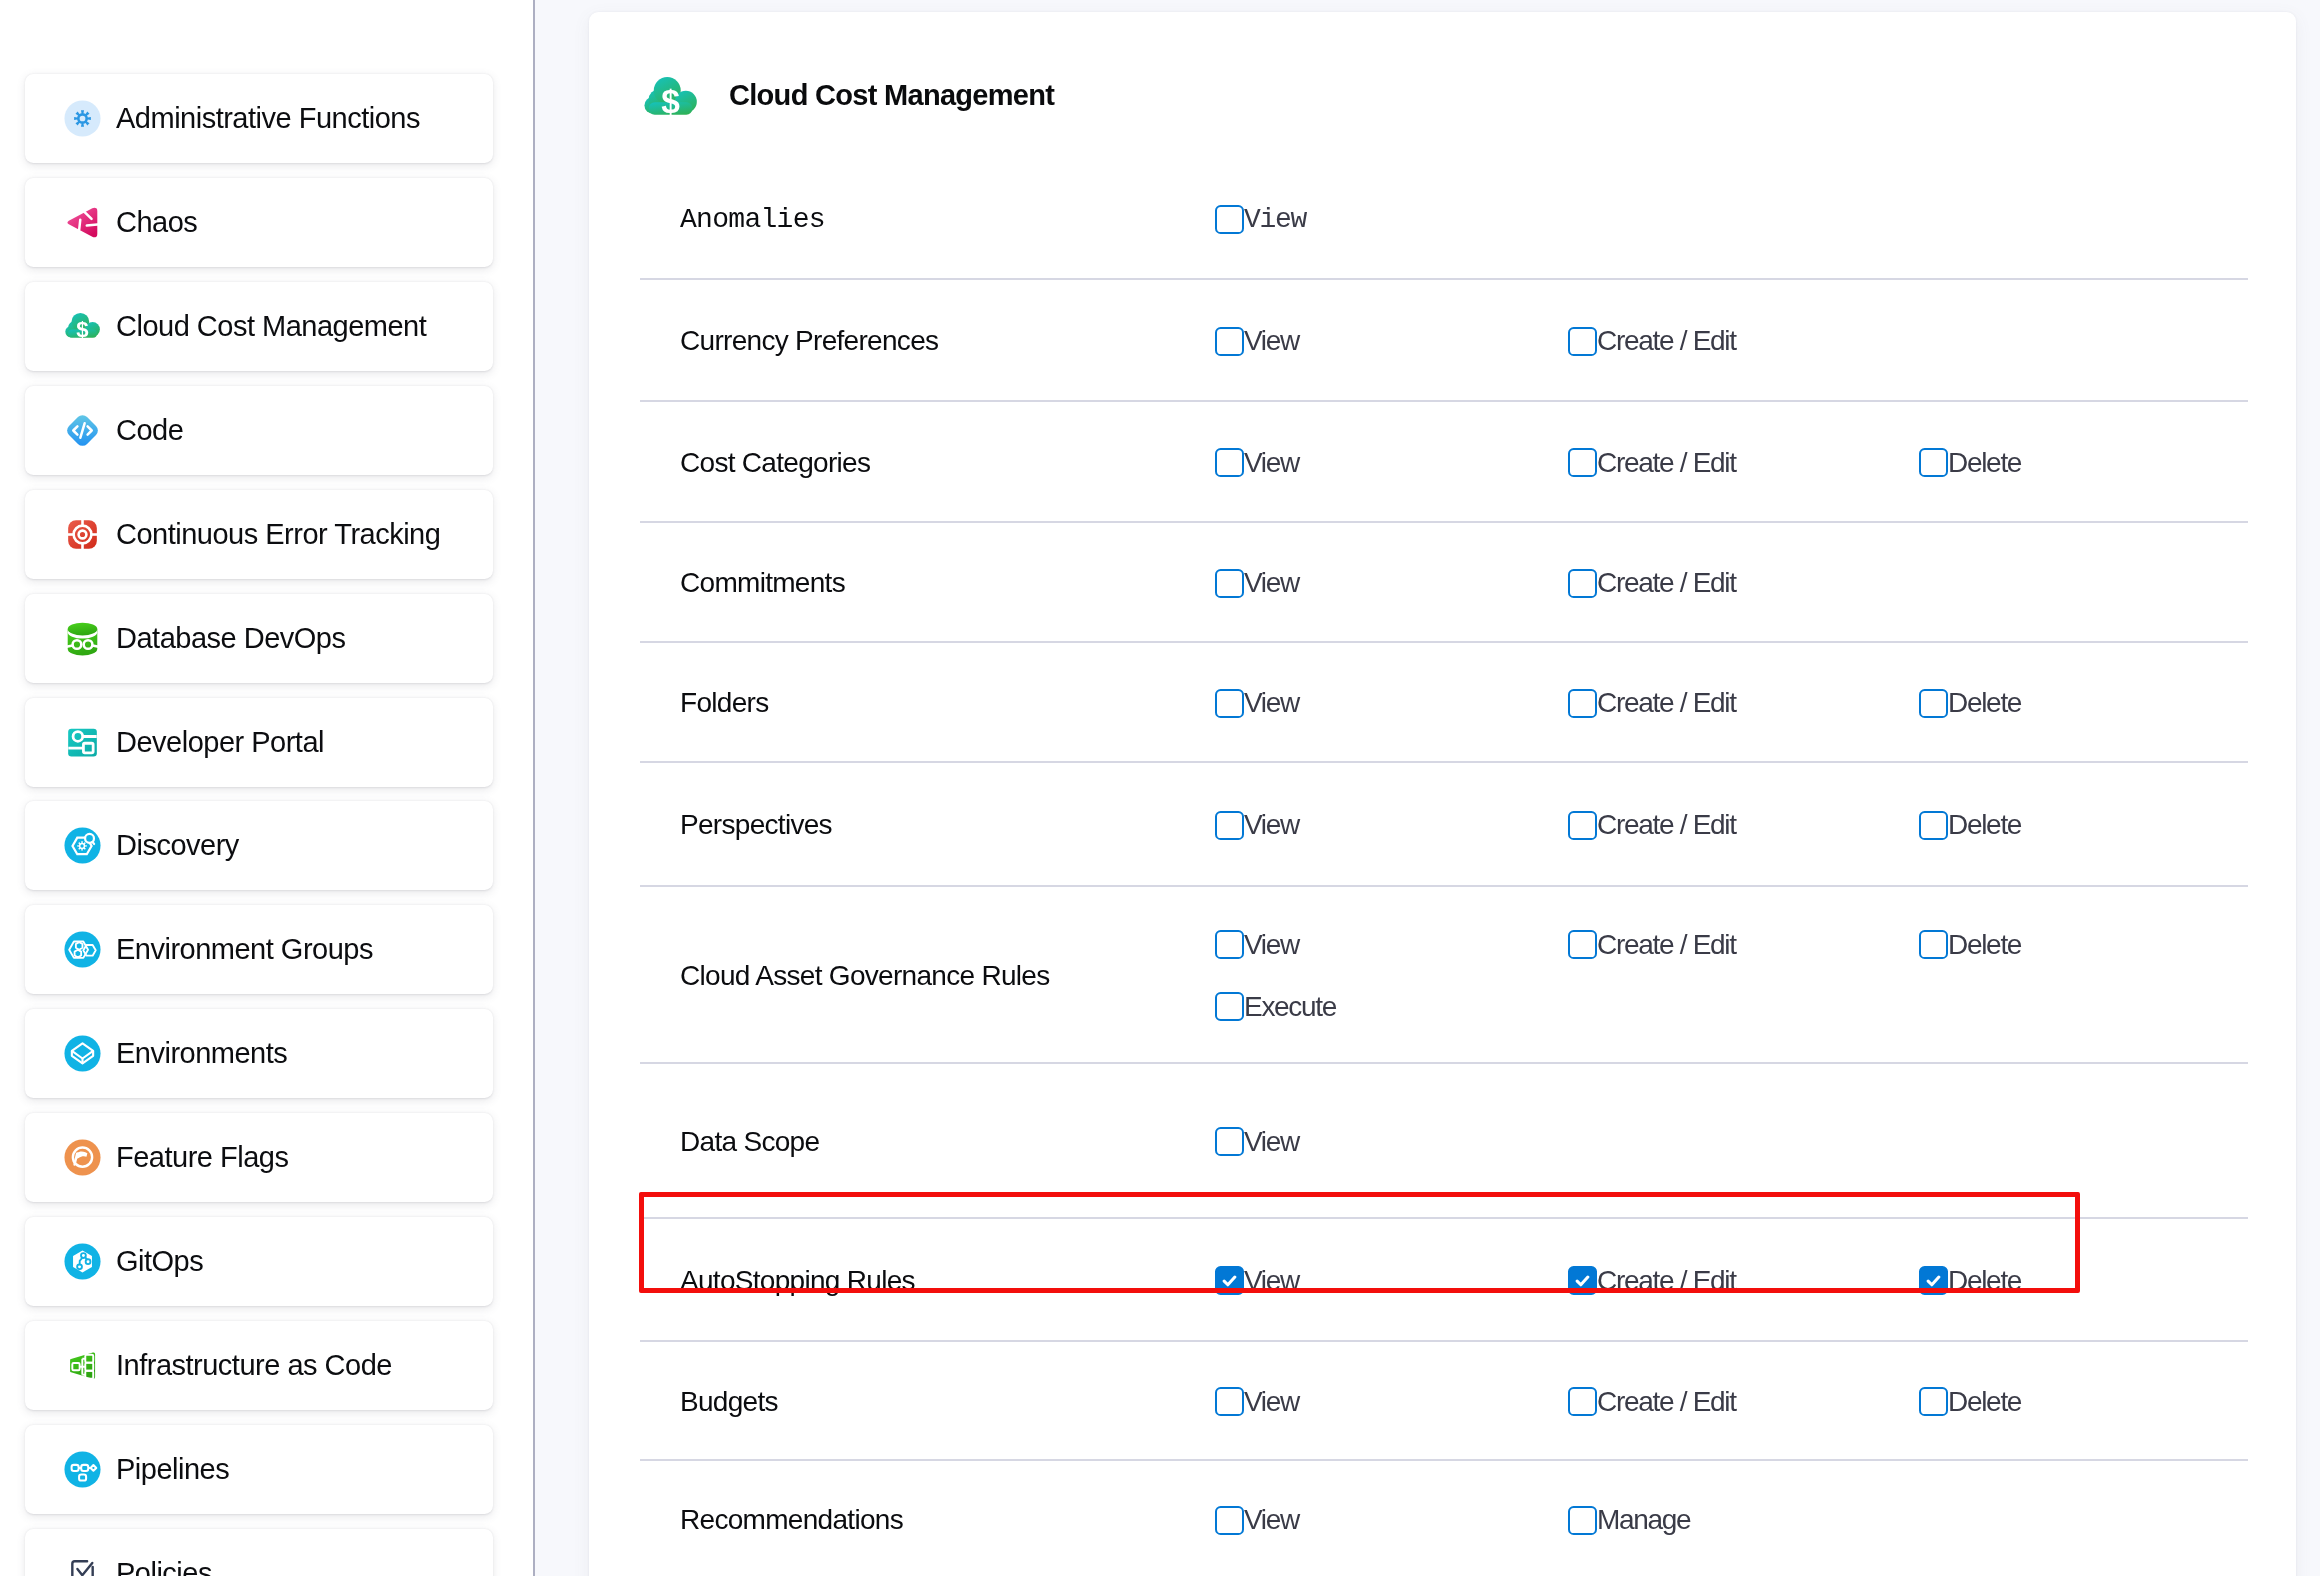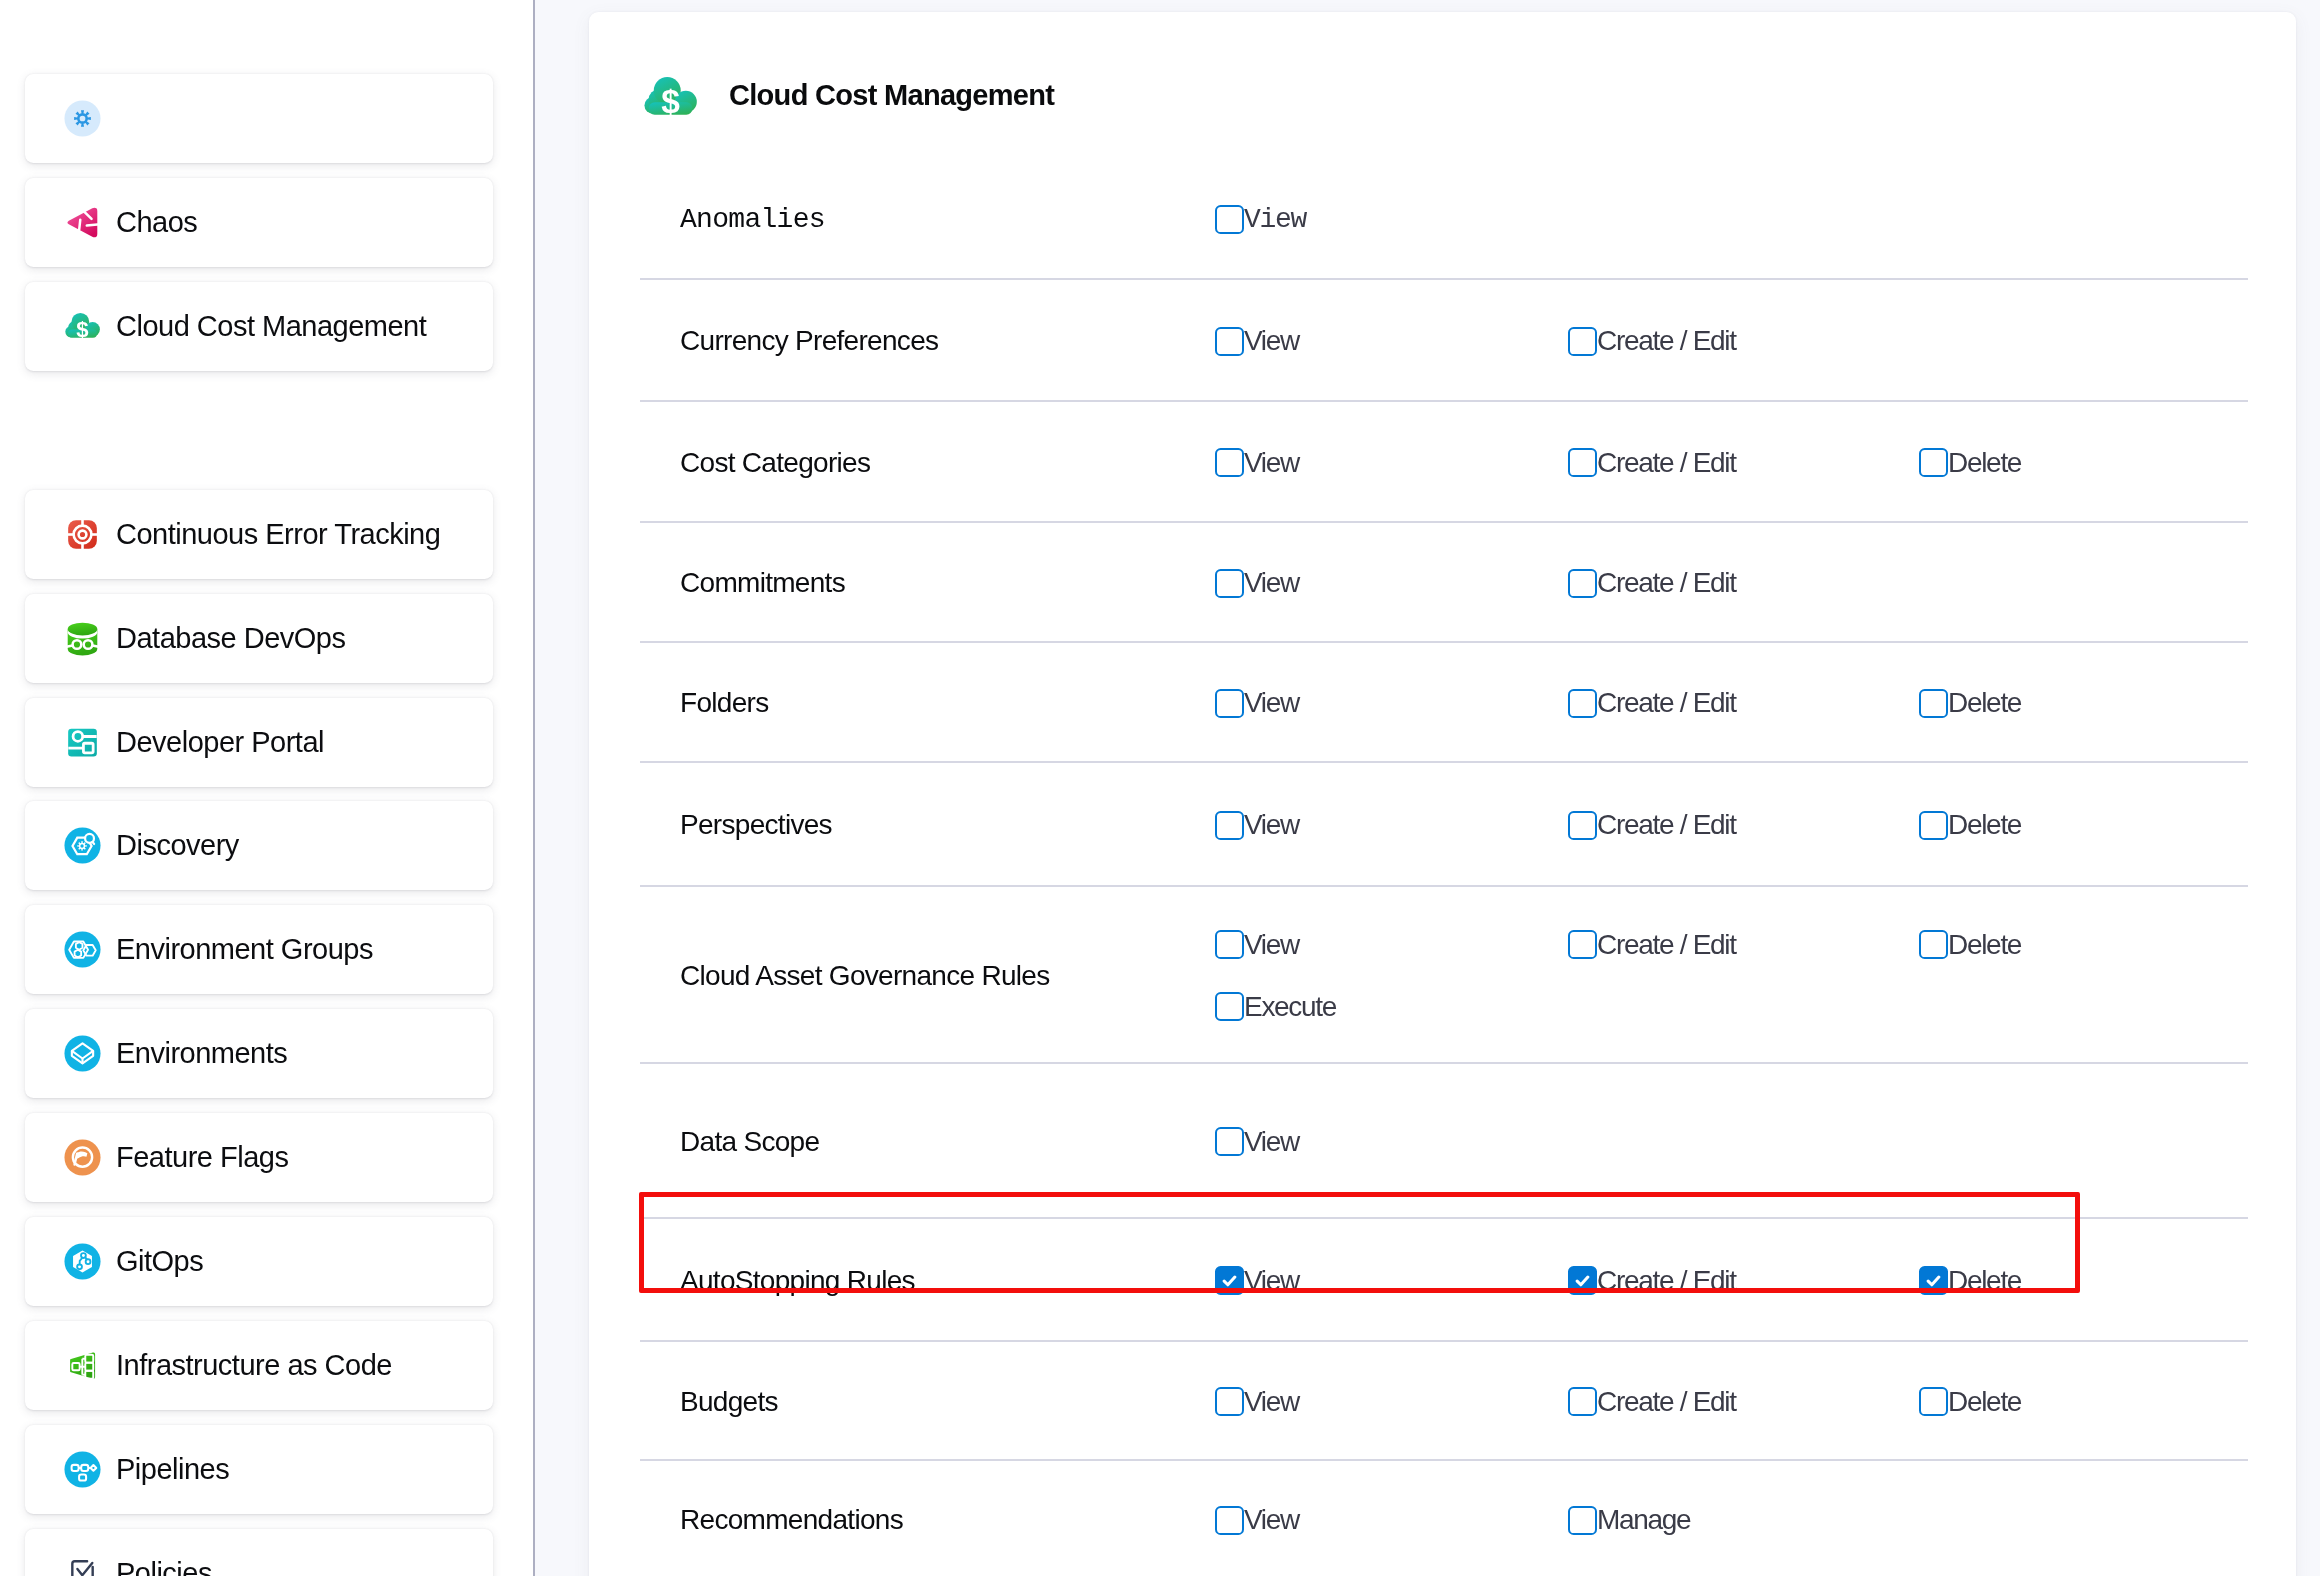--- a/index.html
+++ b/index.html
@@ -94,20 +94,21 @@
 <body>
 
 <div class="sidebar">
     <div class="module-card" style="top: 74px;">
       <span class="module-icon">
     <svg width="37" height="37" viewBox="0 0 40 40">
       <circle cx="20" cy="20" r="19.5" fill="#d6eafc"></circle>
       <path d="M29.05,18.35L29.05,21.65L25.80,21.06A5.9,5.9 0 0 1 24.85,23.35L27.57,25.23L25.23,27.57L23.35,24.85A5.9,5.9 0 0 1 21.06,25.80L21.65,29.05L18.35,29.05L18.94,25.80A5.9,5.9 0 0 1 16.65,24.85L14.77,27.57L12.43,25.23L15.15,23.35A5.9,5.9 0 0 1 14.20,21.06L10.95,21.65L10.95,18.35L14.20,18.94A5.9,5.9 0 0 1 15.15,16.65L12.43,14.77L14.77,12.43L16.65,15.15A5.9,5.9 0 0 1 18.94,14.20L18.35,10.95L21.65,10.95L21.06,14.20A5.9,5.9 0 0 1 23.35,15.15L25.23,12.43L27.57,14.77L24.85,16.65A5.9,5.9 0 0 1 25.80,18.94Z M23.1,20 A3.1,3.1 0 1 0 16.9,20 A3.1,3.1 0 1 0 23.1,20 Z" fill="#2b97e3" fill-rule="evenodd"></path>
     </svg>
       </span>
+      <span class="module-label">Administrative Functions</span>
     </div>
     <div class="module-card" style="top: 178px;">
       <span class="module-icon">
     <svg width="37" height="37" viewBox="0 0 40 40">
       <defs>
             <linearGradient id="gchaos" x1="0.15" y1="0.1" x2="0.8" y2="0.95">
         <stop offset="0" stop-color="#f0509a"></stop>
               <stop offset="1" stop-color="#d40b5e"></stop>
       </linearGradient>
           </defs>
@@ -134,20 +135,39 @@
         <circle cx="9.5" cy="31.5" r="9"></circle>
         <circle cx="16" cy="25" r="11"></circle>
         <circle cx="25" cy="15.5" r="14.5"></circle>
         <circle cx="45" cy="27.5" r="11.8"></circle>
         <rect x="5" y="28" width="47" height="13.5" rx="6.5"></rect>
       </g>
       <text x="28.5" y="39.5" text-anchor="middle" fill="#ffffff" font-family="Liberation Sans, sans-serif" font-size="36" font-weight="700">$</text>
     </svg>
       </span>
       <span class="module-label">Cloud Cost Management</span>
+    </div>
+    <div class="module-card" style="top: 386px;">
+      <span class="module-icon">
+    <svg width="37" height="37" viewBox="0 0 40 40">
+      <defs>
+            <linearGradient id="gcode" x1="0" y1="0" x2="1" y2="1">
+        <stop offset="0" stop-color="#66cbe5"></stop>
+              <stop offset="1" stop-color="#1e8ef2"></stop>
+      </linearGradient>
+          </defs>
+      <rect x="6.2" y="6.2" width="27.6" height="27.6" rx="7" fill="url(#gcode)" transform="rotate(45 20 20)"></rect>
+      <g stroke="#ffffff" stroke-width="2.7" stroke-linecap="round" stroke-linejoin="round" fill="none">
+        <polyline points="14.5,15.6 10,20 14.5,24.4"></polyline>
+        <polyline points="25.5,15.6 30,20 25.5,24.4"></polyline>
+        <line x1="22.3" y1="12.2" x2="17.7" y2="27.8"></line>
+      </g>
+    </svg>
+      </span>
+      <span class="module-label">Code</span>
     </div>
     <div class="module-card" style="top: 490px;">
       <span class="module-icon">
     <svg width="37" height="37" viewBox="0 0 40 40">
       <defs>
             <linearGradient id="gcet" x1="0" y1="0" x2="0.9" y2="1">
         <stop offset="0" stop-color="#ea5c4c"></stop>
               <stop offset="1" stop-color="#d22d1b"></stop>
       </linearGradient>
           </defs>

